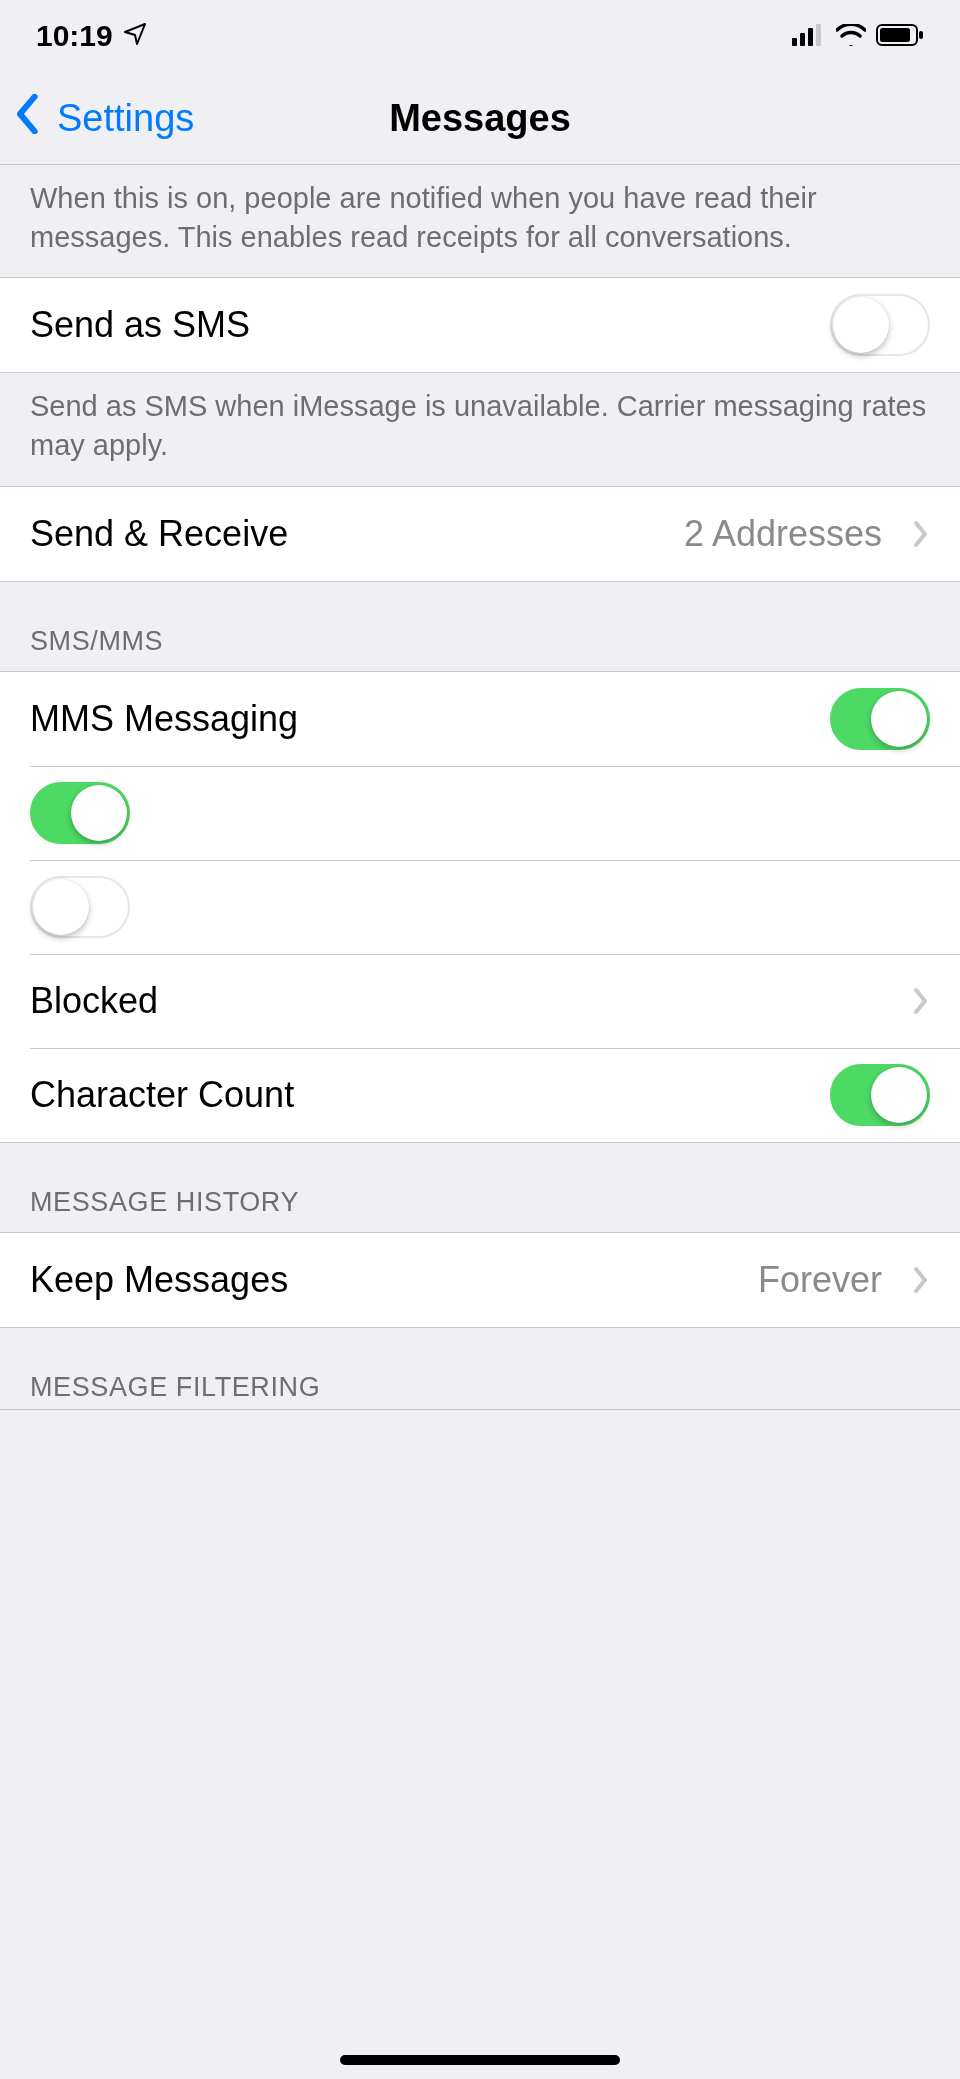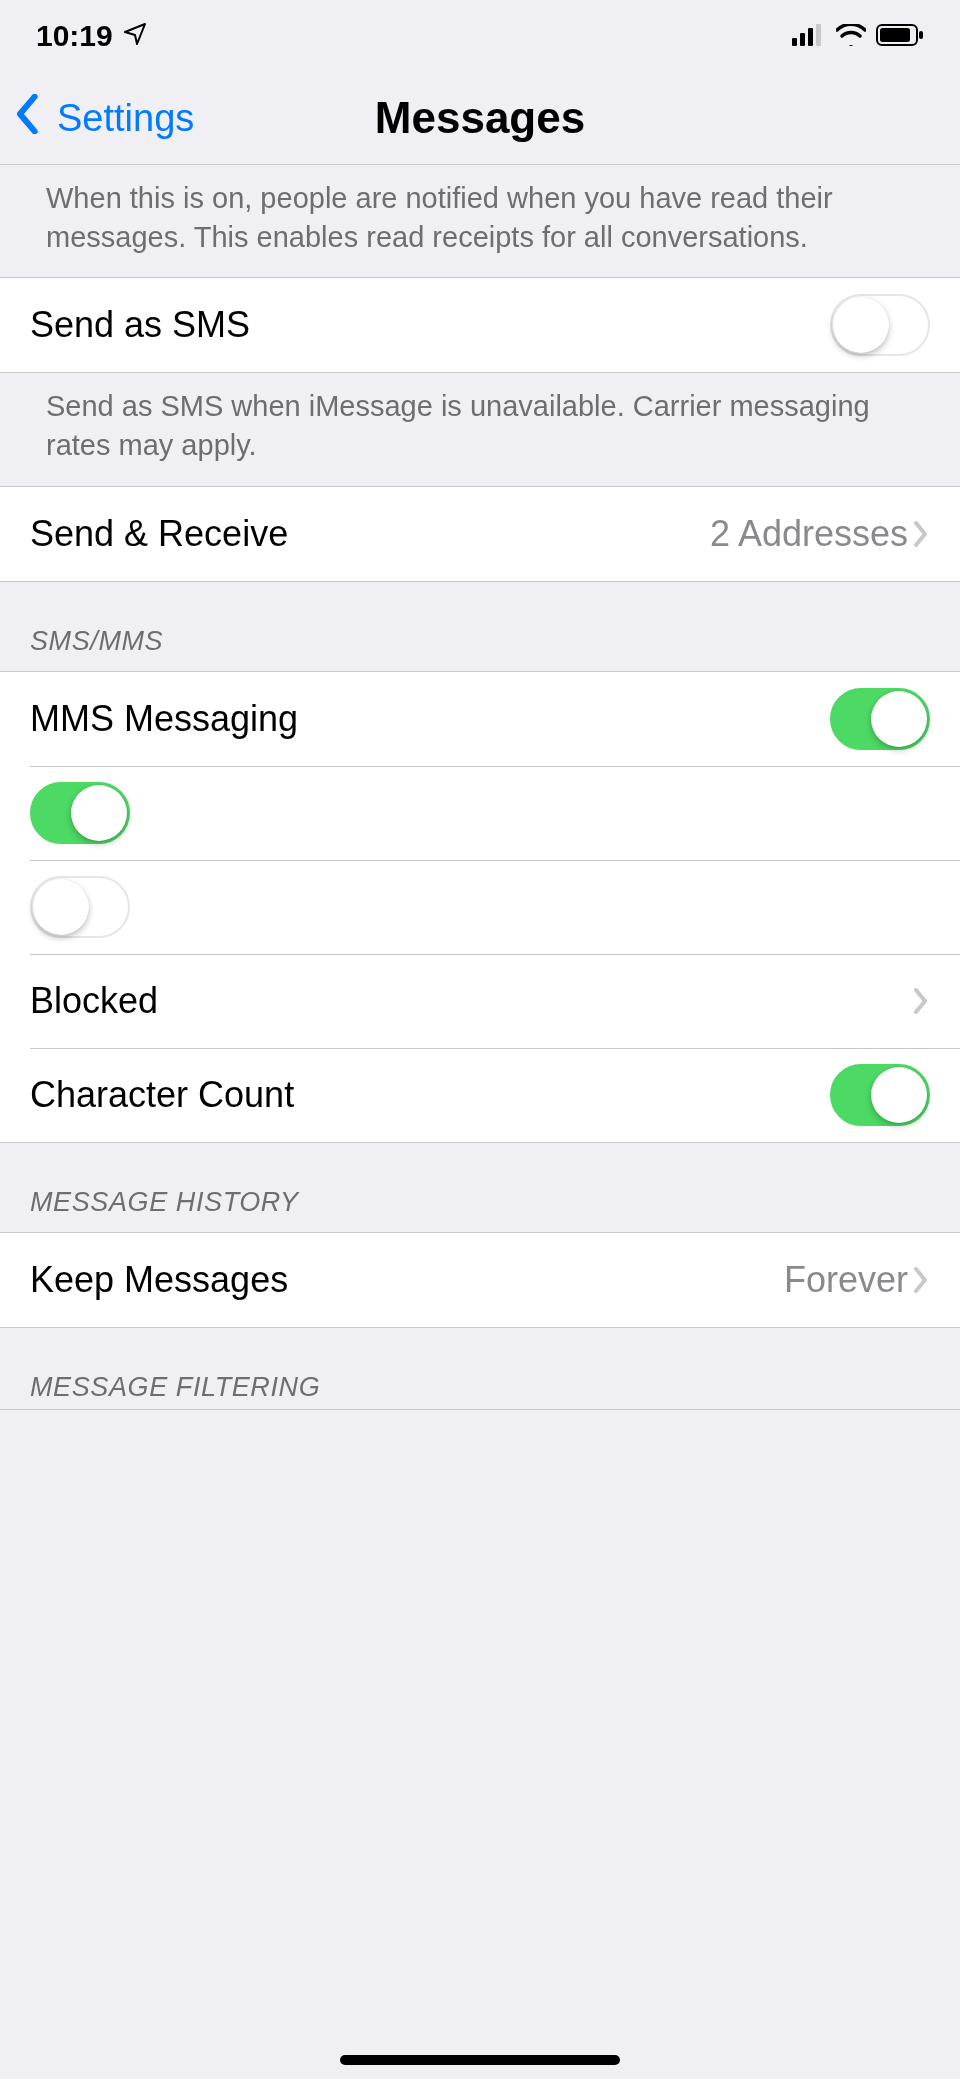--- a/index.html
+++ b/index.html
@@ -6,33 +6,33 @@
     html, body { width: 960px; font-family: -apple-system, "Helvetica Neue", Helvetica, Arial, sans-serif; background: #efeff4; color: #000; }
     body { height: 2079px; position: relative; overflow:hidden; }
 
     .status-bar { height: 72px; display:flex; align-items:center; justify-content:space-between; padding: 15px 36px; font-weight:600; font-size:30px; }
     .status-left { display:flex; align-items:center; gap:10px; }
     .status-right { display:flex; align-items:center; gap:10px; }
 
     .nav-bar { height: 92px; position: relative; display:flex; align-items:center; }
     .nav-back { position:absolute; left:14px; display:flex; align-items:center; color:#007aff; font-size:38px;gap:11px; }
     .nav-back svg { margin-right:4px; }
-    .nav-title { position:absolute; left:0; right:0; text-align:center; font-size:44px; font-weight:600; }
+    .nav-title { position:absolute; left:0; right:0; text-align:center; font-size:38px; font-weight:600; }
 
     .section-top-border { border-top: 1px solid #c7c7cc; }
 
-    .footer-text { padding: 14px 30px 20px 30px; font-size:29px; line-height:1.35; color:#6d6d72;margin-left:16px; }
-    .header-text { padding: 40px 30px 14px 30px; font-size:27px; letter-spacing:0.6px; color:#6d6d72; text-transform:uppercase; font-weight:400;font-style:italic;}
+    .footer-text { padding: 14px 30px 20px 30px; font-size:29px; line-height:1.35; color:#6d6d72; }
+    .header-text { padding: 40px 30px 14px 30px; font-size:27px; letter-spacing:0.6px; color:#6d6d72; text-transform:uppercase; font-weight:400;}
     .header-text.tight { padding-top: 44px; }
 
     .group { background:#fff; border-top:1px solid #c7c7cc; border-bottom:1px solid #c7c7cc; }
     .row { display:flex; align-items:center; height:94px; padding: 0 30px 0 30px; position:relative; }
     .row + .row::before { content:""; position:absolute; left:30px; right:0; top:0; height:1px; background:#c7c7cc; }
     .row-label { font-size:36px; flex:1; }
-    .row-detail { font-size:36px; color:#8a8a8e; margin-right:4px; }
+    .row-detail { font-size:36px; color:#8a8a8e; margin-right:30px; }
     .chevron { color:#c7c7cc; display:flex; align-items:center; }
 
     .toggle { width:100px; height:62px; border-radius:40px; position:relative; flex:0 0 auto; }
     .toggle.off { background:#fff; border:2px solid #e5e5ea; }
     .toggle.on { background:#4cd964; border:2px solid #4cd964; }
     .toggle .knob { width:56px; height:56px; border-radius:50%; background:#fff; position:absolute; top:1px; box-shadow: 0 3px 6px rgba(0,0,0,0.25), 0 0 0 0.5px rgba(0,0,0,0.05); }
     .toggle.off .knob { left:1px; }
     .toggle.on .knob { right:1px; }
 
     .home-indicator { position:absolute; bottom:14px; left:50%; transform:translateX(-50%); width:280px; height:10px; border-radius:10px; background:#000; }

